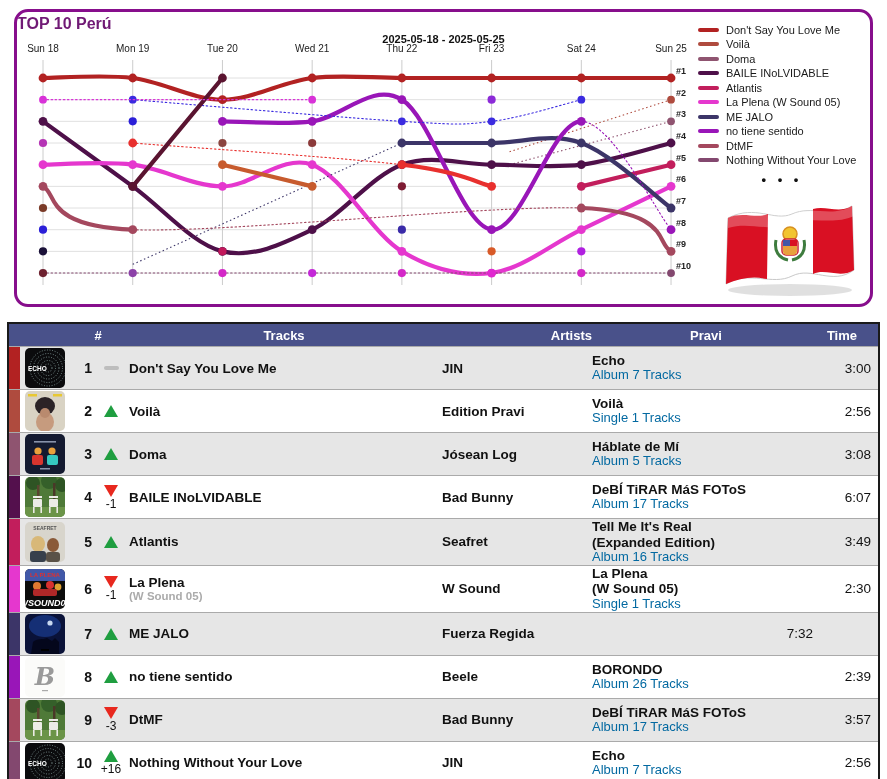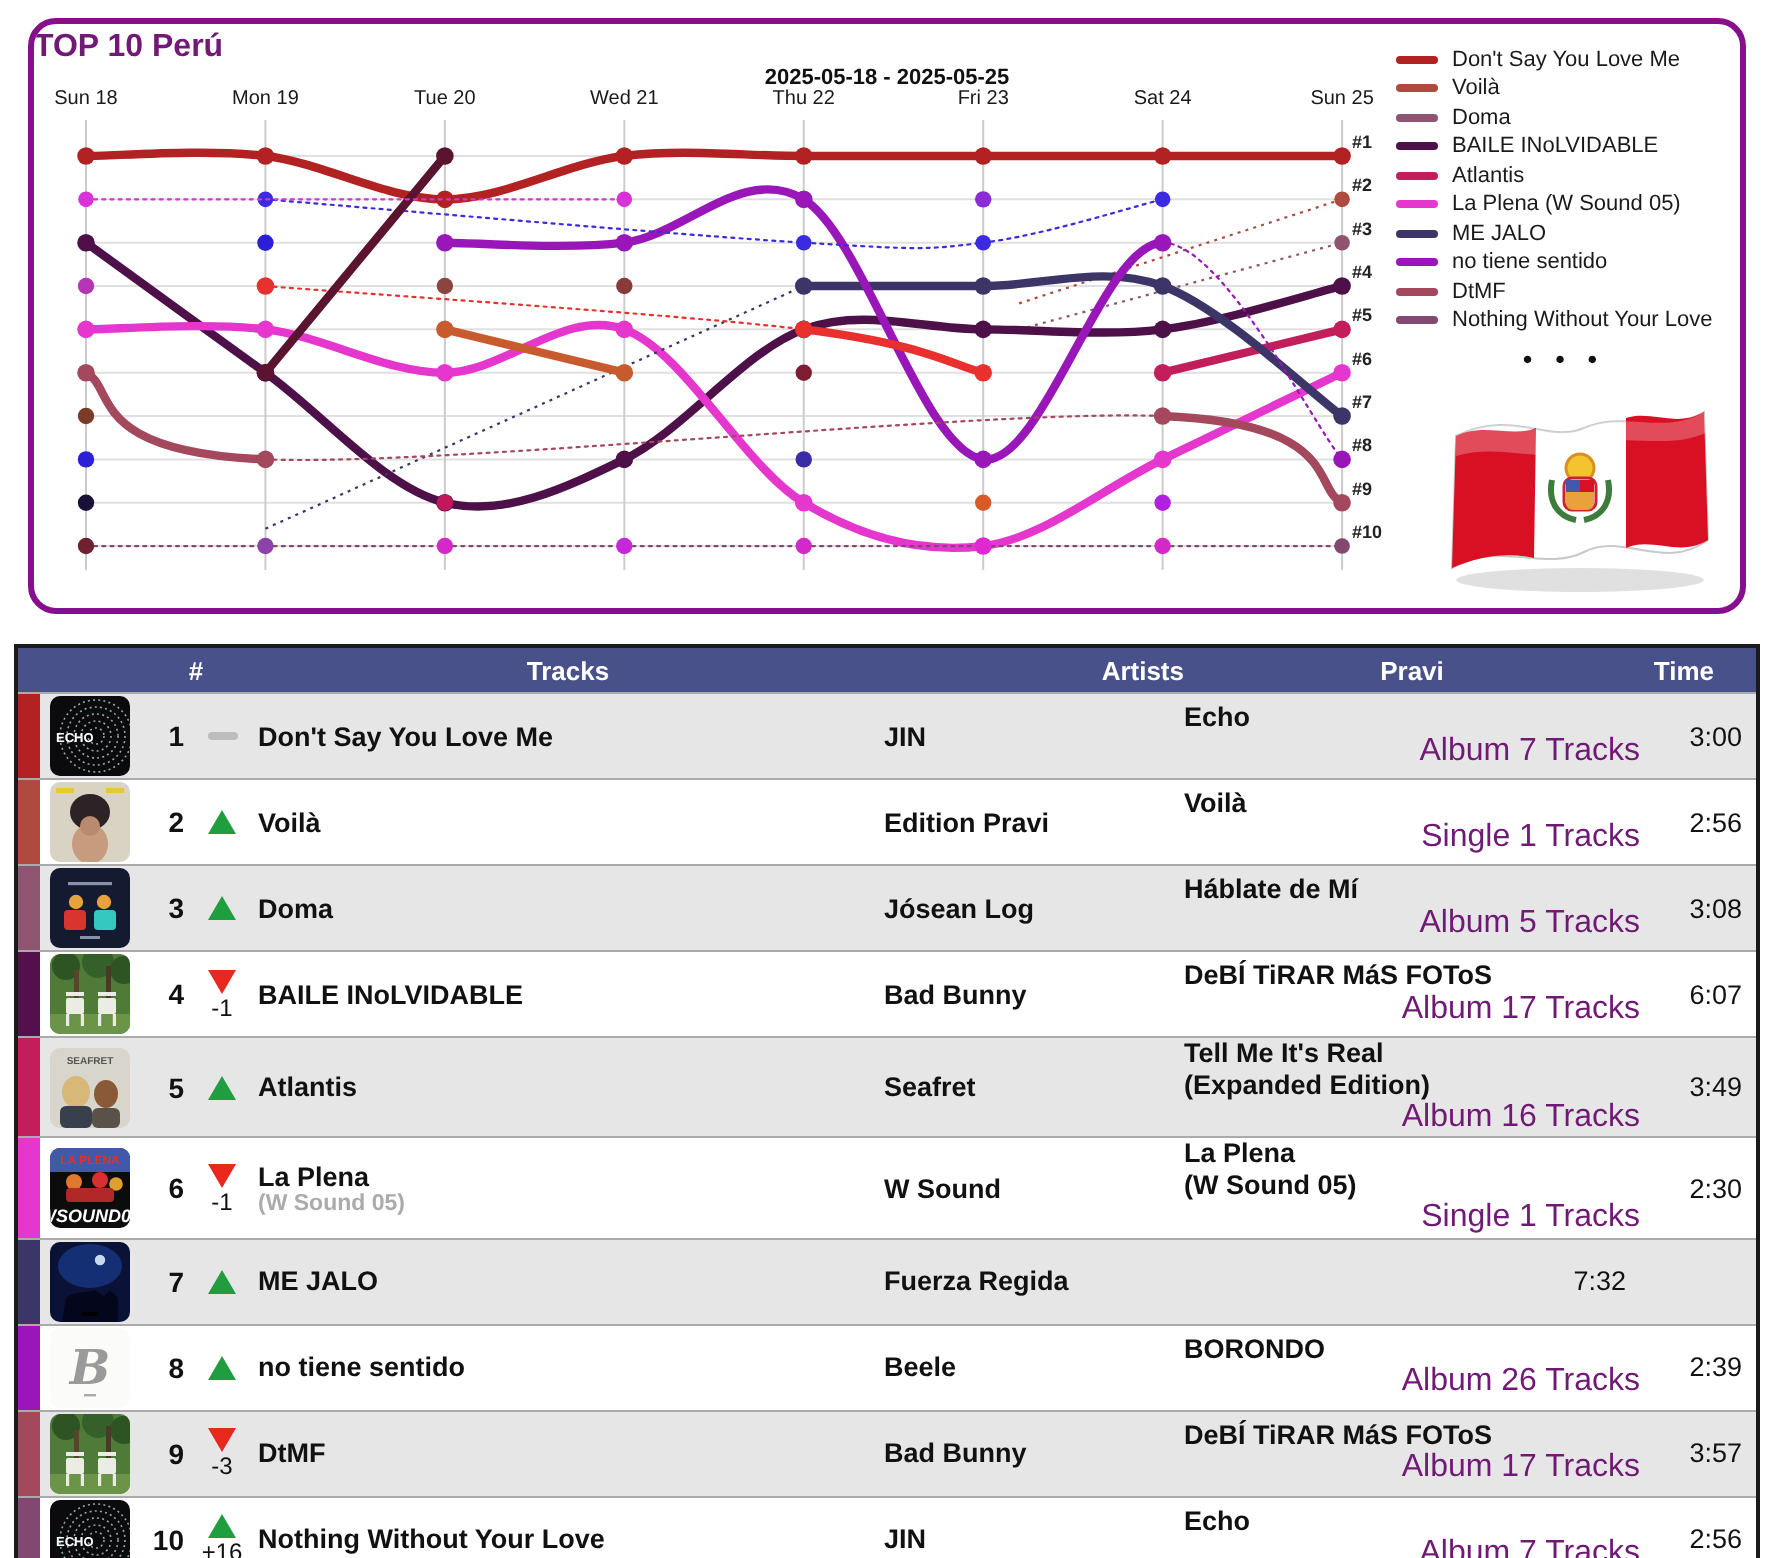--- a/index.html
+++ b/index.html
@@ -40,21 +40,21 @@
   .tri-down{width:0;height:0;border-left:7px solid transparent;border-right:7px solid transparent;
     border-top:12px solid #E8281E;}
   .dash-same{width:15px;height:3.5px;border-radius:2px;background:#BDBDBD;}
   .move-num{font-size:12px;color:#111;margin-top:1px;}
   .track-cell{padding-left:3px;}
   .track-name{font-size:13.5px;font-weight:bold;color:#111;}
   .track-sub{font-size:11.5px;color:#ABABAB;font-weight:bold;}
   .artist-cell{font-size:13.5px;font-weight:bold;color:#111;}
   .album-cell{line-height:1.15;}
   .album-title{font-size:13.5px;font-weight:bold;color:#111;}
-  .album-sub{font-size:16px;color:#701a75;text-align:right;}
+  .album-sub{font-size:13px;color:#0369a1;}
   .time-cell{font-size:13.5px;color:#111;text-align:right;padding-right:7px;}
 </style>
 </head>
 <body>
 
 <div class="chart-panel">
   <div class="chart-title">TOP 10 Perú</div>
   <div class="chart-subtitle">2025-05-18 - 2025-05-25</div>
   <svg id="plot" class="plot-svg" width="853" height="292">
       <line x1="26" y1="66" x2="654" y2="66" stroke="#E0E0E0" stroke-width="1"></line>

